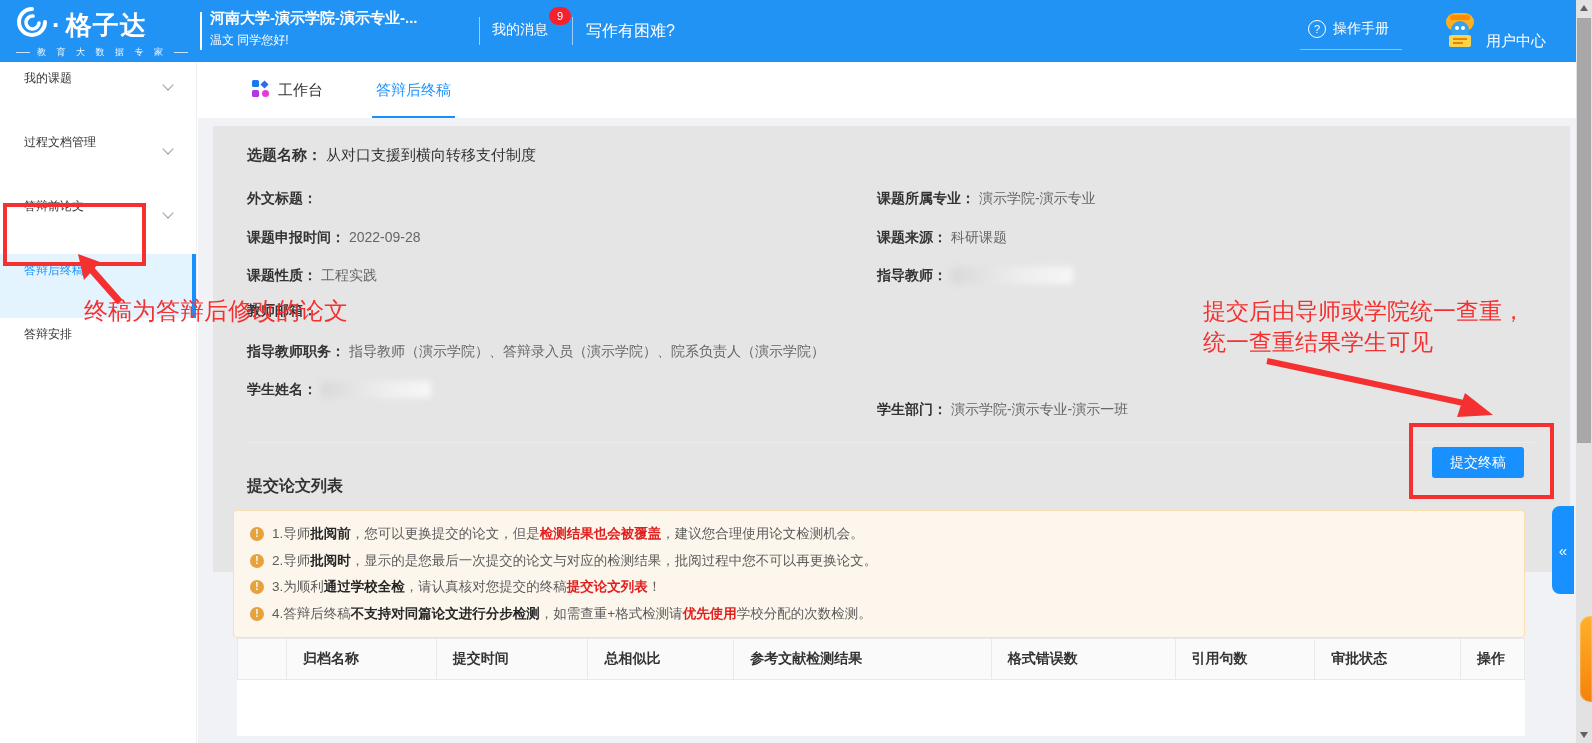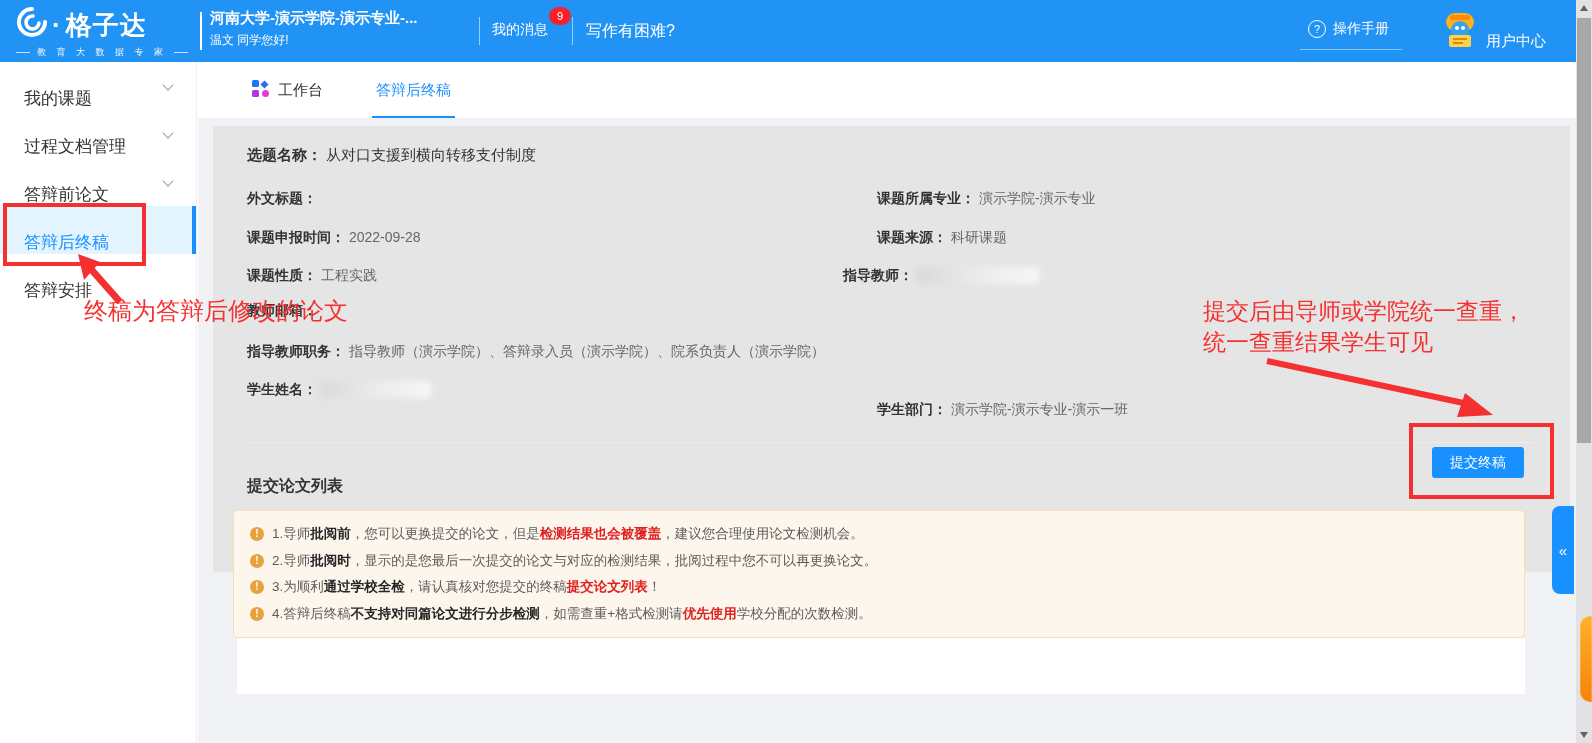--- a/index.html
+++ b/index.html
@@ -23,21 +23,21 @@
   .badge{position:absolute;left:57px;top:-14px;min-width:18px;height:18px;padding:0 2px;border-radius:9px;
     background:#f5222d;color:#fff;font-size:11px;line-height:18px;text-align:center;}
   .help{position:absolute;left:586px;top:21px;color:#fff;font-size:16px;cursor:pointer;}
   .manual{position:absolute;left:1308px;top:20px;display:flex;align-items:center;gap:7px;color:#fff;font-size:14px;cursor:pointer;}
   .qicon{display:inline-flex;width:16px;height:16px;border:1px solid #fff;border-radius:50%;
     align-items:center;justify-content:center;font-size:11px;}
   .manual-underline{position:absolute;left:1300px;top:49px;width:102px;height:1px;background:rgba(255,255,255,.45);}
   .usercenter{position:absolute;left:1442px;top:12px;display:flex;align-items:flex-end;gap:8px;color:#fff;font-size:15px;cursor:pointer;}
   
   .sidebar{position:absolute;left:0;top:62px;width:197px;height:681px;background:#fff;border-right:1px solid #efefef;box-sizing:border-box;}
-  .nav-item{height:48px;display:flex;align-items:flex-end;padding:0 24px;font-size:17px;color:#333;position:relative;cursor:pointer;}
+  .nav-item{height:48px;display:flex;align-items:flex-start;padding:8px 24px;font-size:12px;color:#333;position:relative;cursor:pointer;}
   .chev{width:7px;height:7px;border-right:1.6px solid #9aa0a6;border-bottom:1.6px solid #9aa0a6;
     transform:rotate(45deg);position:absolute;right:24px;top:19px;}
   .nav-item.active{background:#e3f4fe;color:#1890ff;}
   .nav-item.active::after{content:"";position:absolute;right:0;top:0;width:4px;height:100%;background:#1890ff;}
   
   .main-bg{position:absolute;left:198px;top:62px;width:1378px;height:681px;background:#f0f2f5;}
   .tabbar{position:absolute;left:198px;top:62px;width:1378px;height:56px;background:#fff;}
   .tab-work{position:absolute;left:54px;top:0;height:56px;display:flex;align-items:center;gap:9px;font-size:15px;color:#333;cursor:pointer;}
   .tab-final{position:absolute;left:174px;top:0;height:56px;line-height:56px;padding:0 4px;font-size:15px;color:#1890ff;cursor:pointer;}
   .tab-final::after{content:"";position:absolute;left:0;bottom:0;width:100%;height:2px;background:#1890ff;}
@@ -201,21 +201,21 @@
     <span class="val">2022-09-28</span>
   </div>
   <div class="frow" style="left:664px;top:103px;">
     <span class="lbl">课题来源：</span>
     <span class="val">科研课题</span>
   </div>
   <div class="frow" style="left:34px;top:141px;">
     <span class="lbl">课题性质：</span>
     <span class="val">工程实践</span>
   </div>
-  <div class="frow" style="left:630px;top:141px;">
+  <div class="frow" style="left:664px;top:141px;">
     <span class="lbl">指导教师：</span>
     <span class="redacted"></span>
   </div>
   <div class="frow" style="left:34px;top:176px;">
     <span class="lbl">教师邮箱：</span>
     <span class="val"></span>
   </div>
   <div class="frow" style="left:34px;top:217px;">
     <span class="lbl">指导教师职务：</span>
     <span class="val">指导教师（演示学院）、答辩录入员（演示学院）、院系负责人（演示学院）</span>
@@ -248,20 +248,31 @@
       <span class="warn-icon">!</span>
       <span><span>3.为顺利</span><span class="b">通过学校全检</span><span>，请认真核对您提交的终稿</span><span class="b r">提交论文列表</span><span>！</span></span>
     </div>
     <div class="warn-row">
       <span class="warn-icon">!</span>
       <span><span>4.答辩后终稿</span><span class="b">不支持对同篇论文进行分步检测</span><span>，如需查重+格式检测请</span><span class="b r">优先使用</span><span>学校分配的次数检测。</span></span>
     </div>
   </div>
 
   <div class="table">
+    <div class="thead">
+      <div class="th"></div>
+      <div class="th">归档名称</div>
+      <div class="th">提交时间</div>
+      <div class="th">总相似比</div>
+      <div class="th">参考文献检测结果</div>
+      <div class="th">格式错误数</div>
+      <div class="th">引用句数</div>
+      <div class="th">审批状态</div>
+      <div class="th">操作</div>
+    </div>
     <div class="tbody"></div>
   </div>
 </div>
 
 <div class="redbox1"></div>
 <svg class="arrow-svg" style="left:62px;top:248px;" width="76" height="64">
   <line x1="58" y1="54" x2="28" y2="20" stroke="#f53030" stroke-width="7"></line>
   <polygon points="16,6 38,14 22,32" fill="#f53030"></polygon>
 </svg>
 <div class="note1">终稿为答辩后修改的论文</div>

